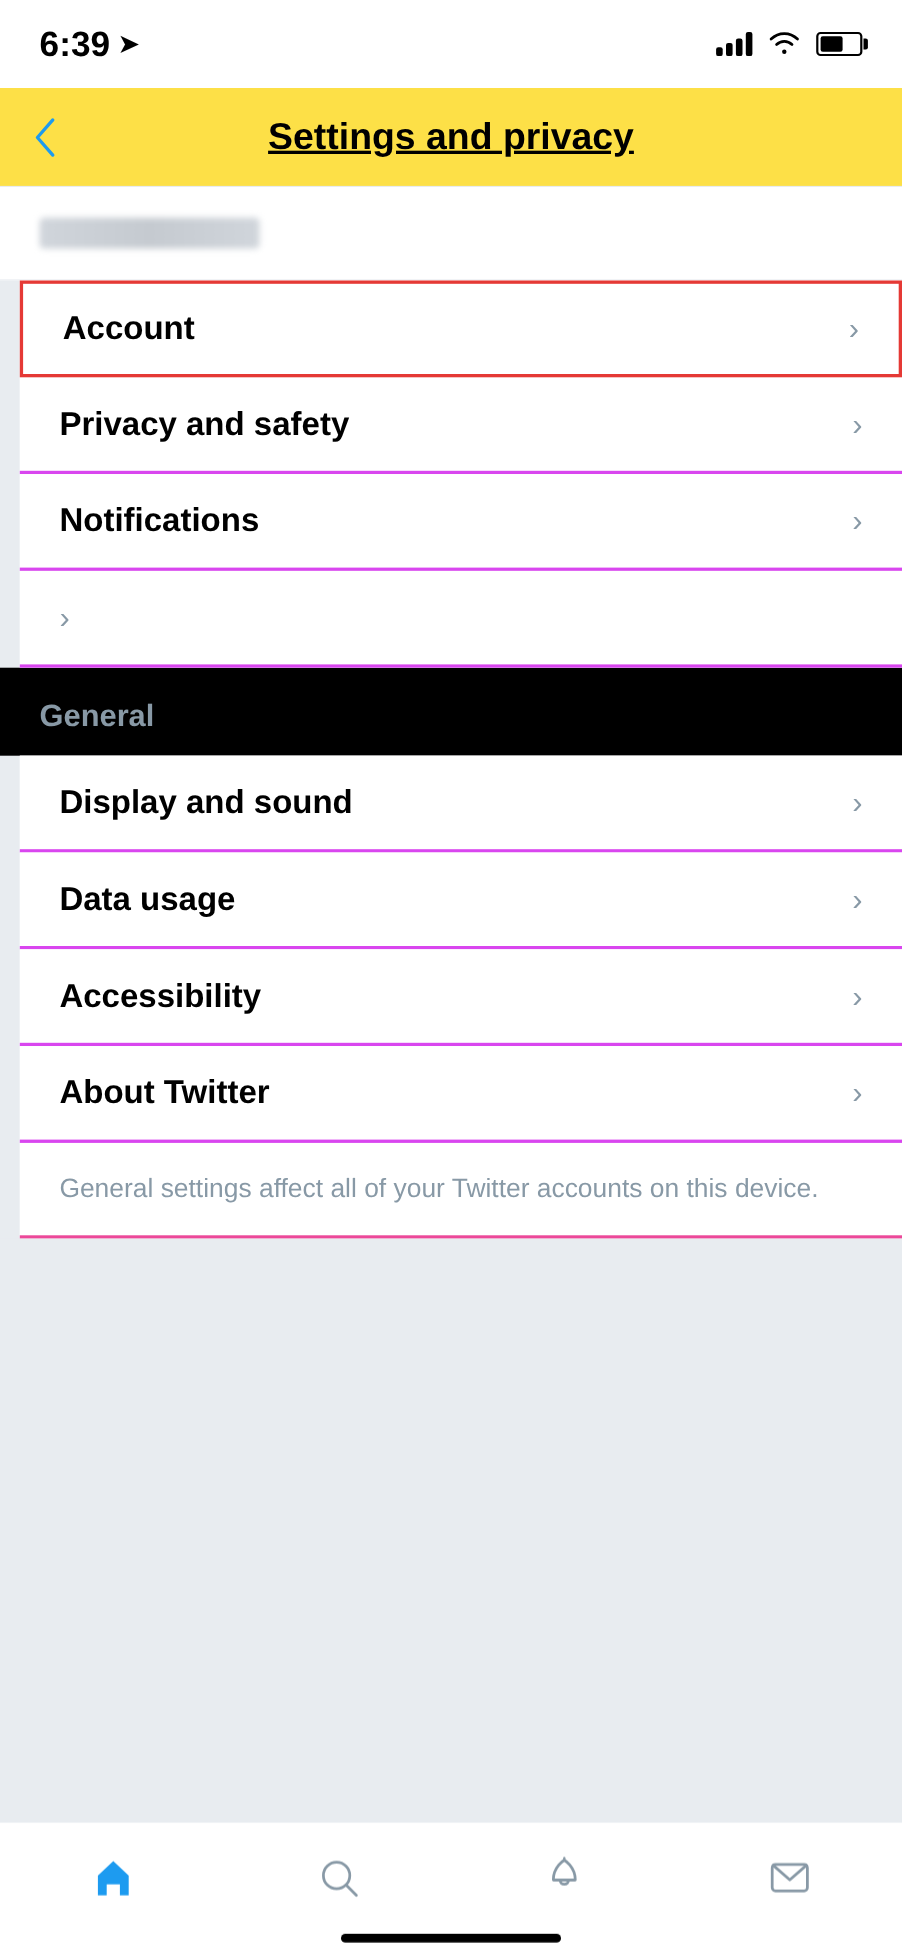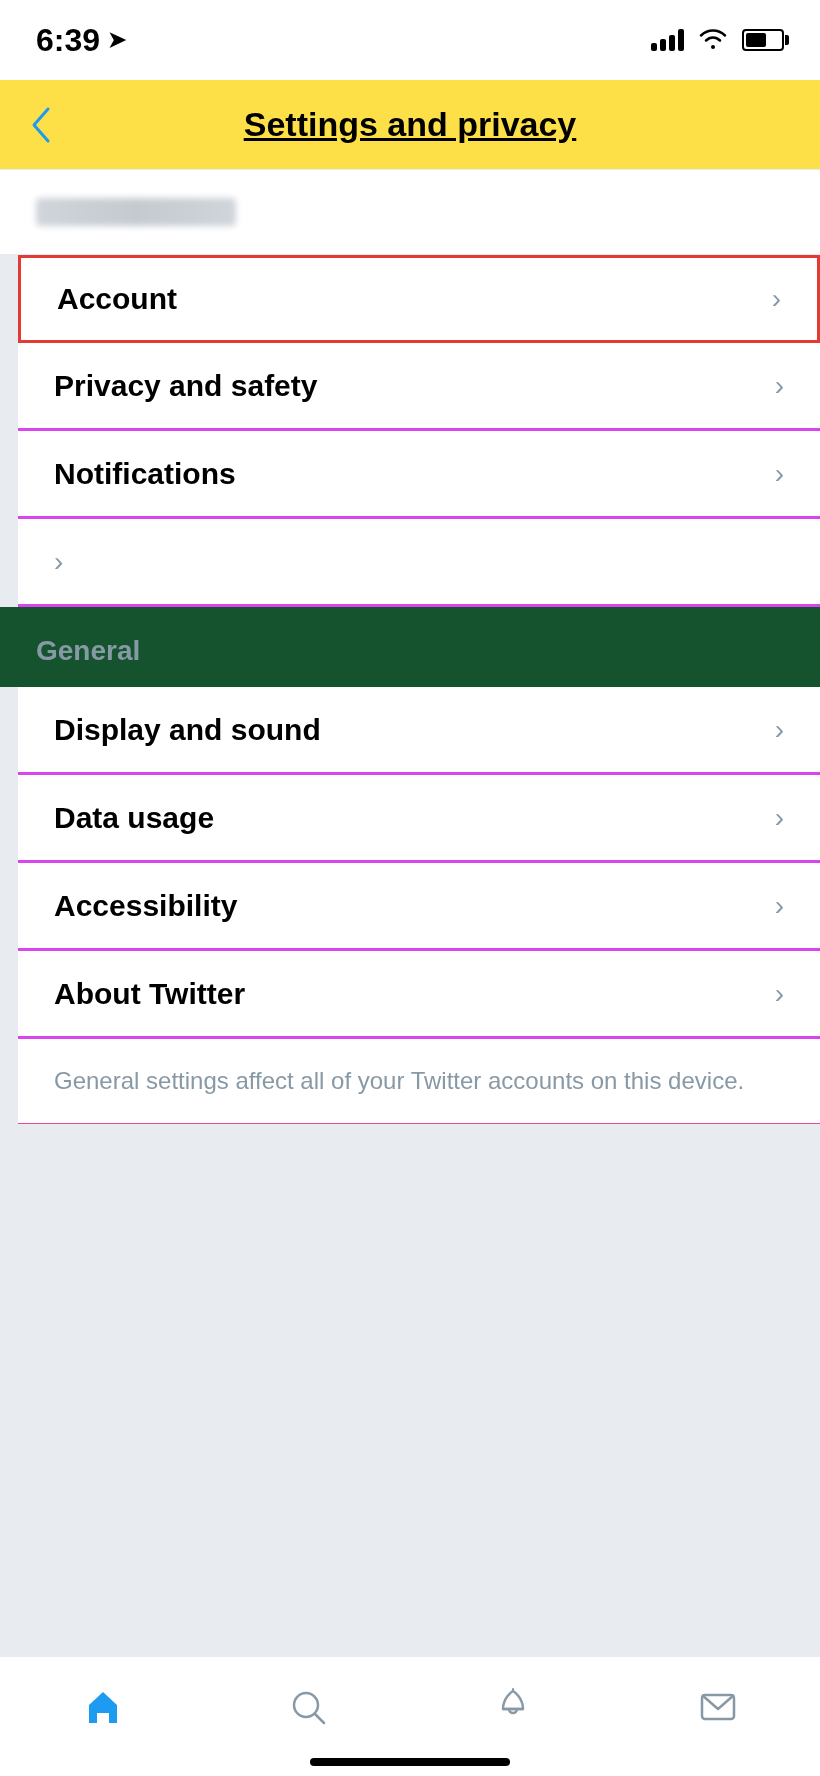--- a/index.html
+++ b/index.html
@@ -175,35 +175,35 @@
       color: #000;
     }
 
     .chevron-icon {
       color: #8899a6;
       font-size: 28px;
     }
 
     
     .section-header {
-      background: #14532d;
+      background: #000000;
       padding: 28px 36px 20px;
     }
 
     .section-header-label {
       font-size: 28px;
       font-weight: 700;
       color: #8899a6;
     }
 
     
     .footer-note {
       background: #fff;
       padding: 24px 36px;
-      border-bottom: 1px solid #ec4899;
+      border-bottom: 3px solid #ec4899;
     }
 
     .footer-note-text {
       font-size: 24px;
       color: #8899a6;
       line-height: 1.5;
     }
 
     
     .bottom-spacer {

